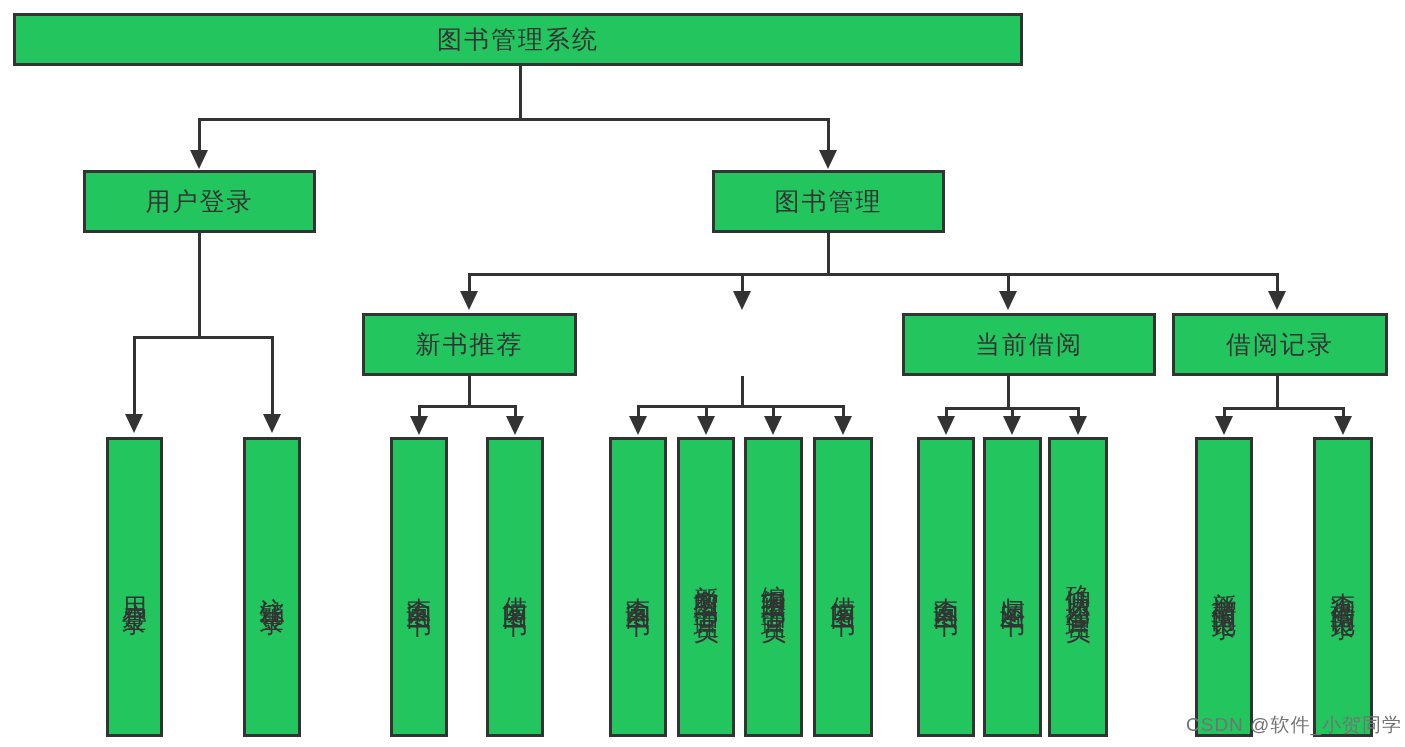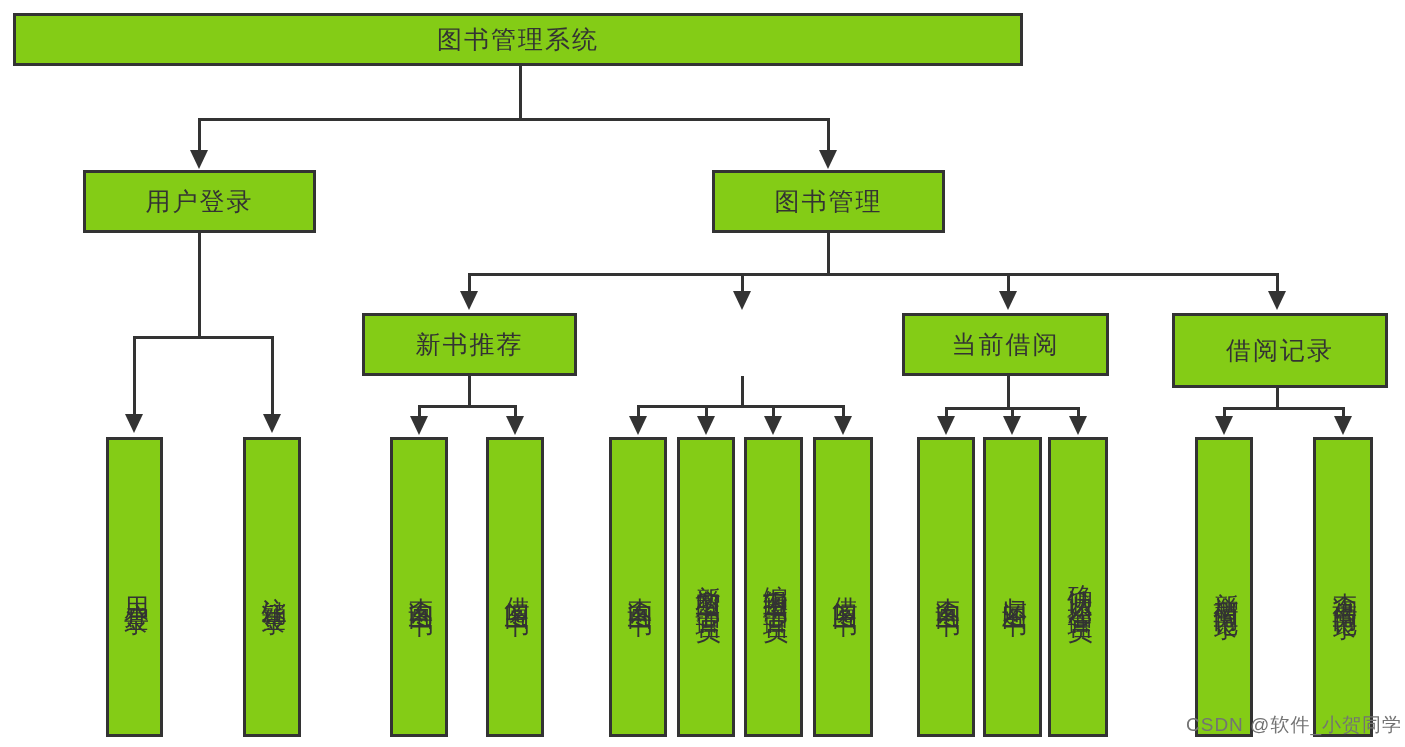--- a/index.html
+++ b/index.html
@@ -7,28 +7,27 @@
     position: relative;
     width: 1405px;
     height: 747px;
     background: #ffffff;
     font-family: "Liberation Sans", sans-serif;
     color: #333333;
     overflow: hidden;
   }
   .box {
     position: absolute;
-    background: #84cc16;
+    background: #22c55e;
     border: 3px solid #333333;
     box-sizing: border-box;
     display: flex;
     align-items: center;
     justify-content: center;
     z-index: 2;
-    font-family: Liberation Mono, monospace;
   }
   .hbox span {
     font-size: 25px;
     letter-spacing: 2px;
     color: #333333;
     white-space: nowrap;
   }
   .leaf span {
     writing-mode: vertical-rl;
     text-orientation: mixed;
@@ -68,24 +67,24 @@
   <div class="box hbox" style="left:83px; top:170px; width:233px; height:63px;">
     <span>用户登录</span>
   </div>
   <div class="box hbox" style="left:362px; top:313px; width:215px; height:63px;">
     <span>新书推荐</span>
   </div>
 
   <div class="box hbox" style="left:712px; top:170px; width:233px; height:63px;">
     <span>图书管理</span>
   </div>
-  <div class="box hbox" style="left:902px; top:313px; width:207px; height:63px;">
+  <div class="box hbox" style="left:902px; top:313px; width:254px; height:63px;">
     <span>当前借阅</span>
   </div>
-  <div class="box hbox" style="left:1172px; top:313px; width:216px; height:75px;">
+  <div class="box hbox" style="left:1172px; top:313px; width:216px; height:63px;">
     <span>借阅记录</span>
   </div>
 
   <div class="box leaf" style="left:106px; top:437px; width:57px; height:300px;">
     <span>用户登录</span>
   </div>
   <div class="box leaf" style="left:243px; top:437px; width:58px; height:300px;">
     <span>注销登录</span>
   </div>
 

